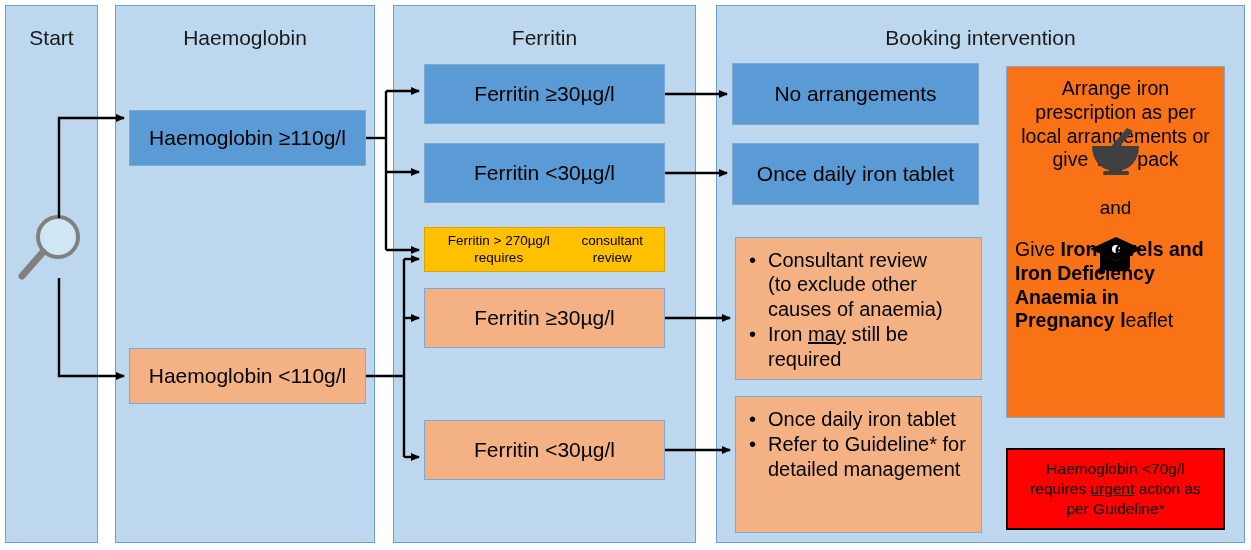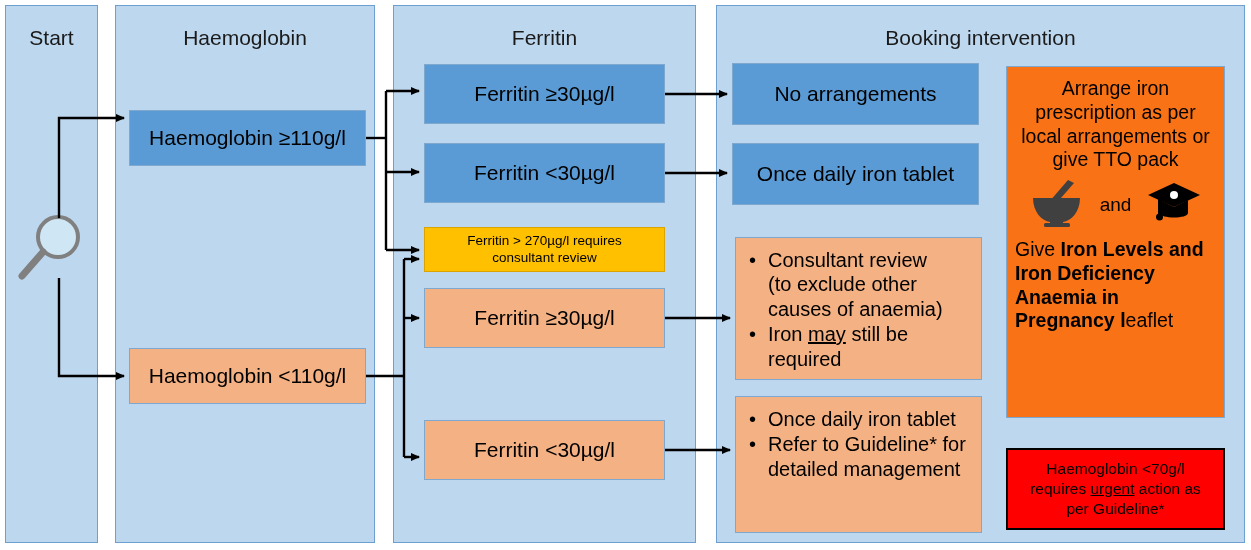--- a/index.html
+++ b/index.html
@@ -68,21 +68,21 @@
   .bullets li:before{
     content:"\2022";
     position:absolute;left:-17px;top:0;font-size:20px;
   }
   u{text-decoration:underline;}
 
   
   .wp-top{font-size:19.5px;line-height:1.22;text-align:center;width:100%;}
   .wp-icons{
     display:flex;align-items:center;justify-content:center;
-    gap:16px;width:100%;margin:6px 0 4px 0;height:54px;
+    gap:16px;width:100%;margin:6px 0 4px 0;height:54px;flex-direction:column;
   }
   .wp-and{font-size:19px;}
   .wp-bottom{font-size:19.5px;line-height:1.22;text-align:left;width:100%;margin-top:2px;}
   .wp-bottom b{font-weight:bold;}
 
   
   #wires{position:absolute;left:0;top:0;width:1251px;height:550px;pointer-events:none;}
 
   
   .magnifier{position:absolute;}
@@ -116,21 +116,21 @@
   </div>
 
   <div class="node blue" style="left:129px;top:110px;width:237px;height:56px;">Haemoglobin ≥110g/l</div>
 
   <div class="node peach" style="left:129px;top:348px;width:237px;height:56px;">Haemoglobin &lt;110g/l</div>
 
   <div class="node blue" style="left:424px;top:64px;width:241px;height:60px;">Ferritin ≥30µg/l</div>
 
   <div class="node blue" style="left:424px;top:143px;width:241px;height:60px;">Ferritin &lt;30µg/l</div>
 
-  <div class="node amber" style="left:424px;top:227px;width:241px;height:45px;flex-direction:column;">
+  <div class="node amber" style="left:424px;top:227px;width:241px;height:45px;flex-direction:row;">
     <span>Ferritin &gt; 270µg/l requires</span>
     <span>consultant review</span>
   </div>
 
   <div class="node peach" style="left:424px;top:288px;width:241px;height:60px;">Ferritin ≥30µg/l</div>
 
   <div class="node peach" style="left:424px;top:420px;width:241px;height:60px;">Ferritin &lt;30µg/l</div>
 
   <div class="node blue" style="left:732px;top:63px;width:247px;height:62px;">No arrangements</div>
 

